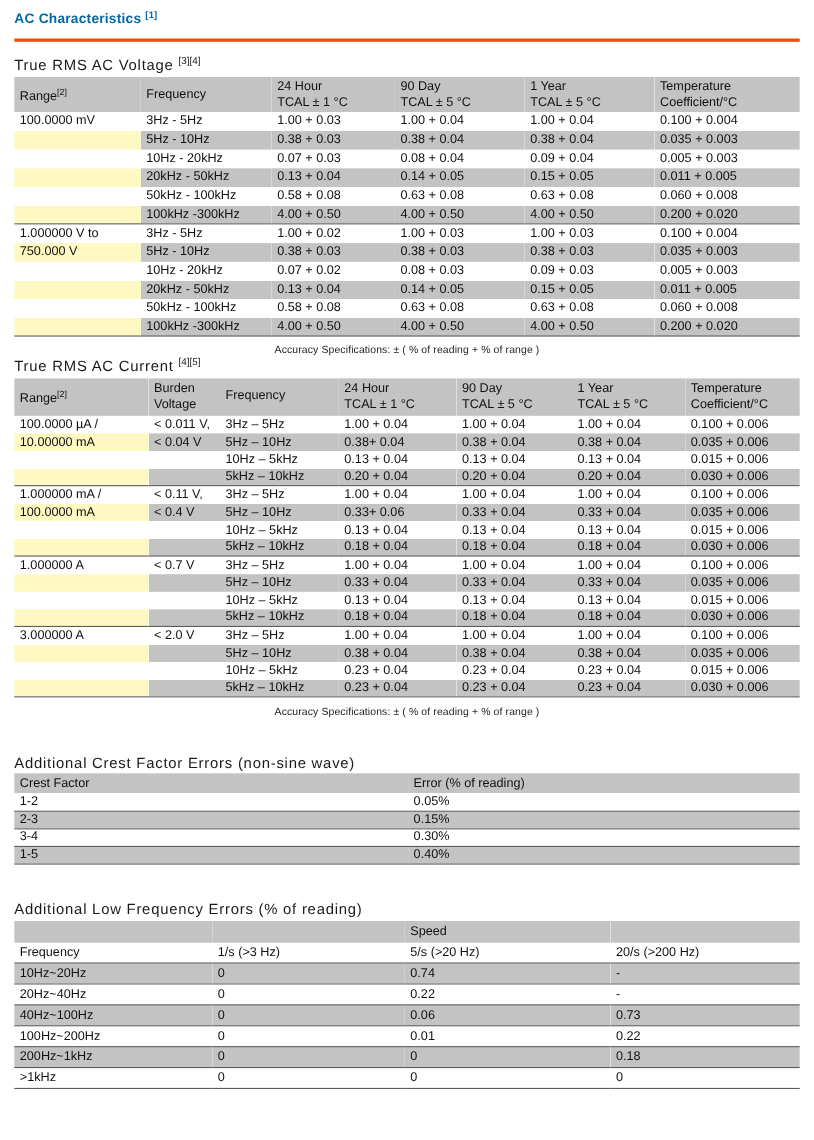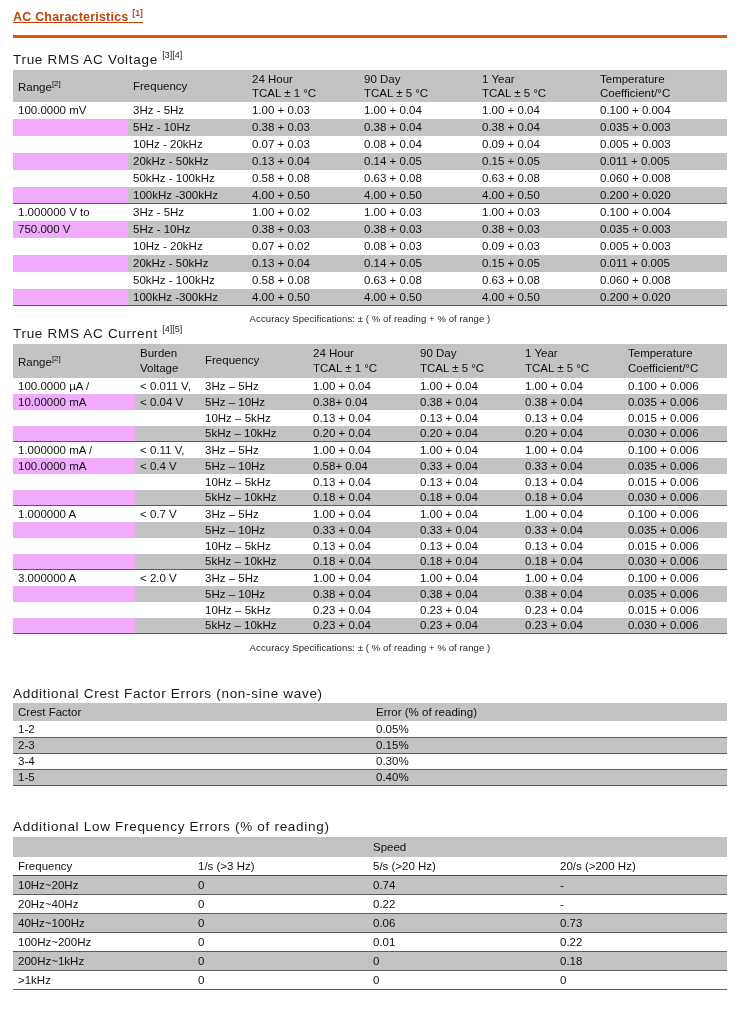--- a/index.html
+++ b/index.html
@@ -11,21 +11,21 @@
   html,body{background:#fff;}
   body{
     width:740px;height:1036px;
     padding:8px 13px 0 13px;
     font-family:"Liberation Sans","DejaVu Sans",sans-serif;
     color:#111;
     position:relative;
     overflow:hidden;
   }
   .page-title{
-    font-size:12.5px;font-weight:bold;color:#c2410c;letter-spacing:.2px;text-decoration:underline;
+    font-size:12.5px;font-weight:bold;color:#0369a1;letter-spacing:.2px;
   }
   .page-title sup{font-size:8.5px;font-weight:bold;}
   .accent-rule{
     margin-top:11px;height:3px;width:714px;background:var(--accent);
   }
   .section-heading{
     font-size:13.5px;font-weight:normal;color:#1a1a1a;letter-spacing:.7px;
   }
   .section-heading sup{font-size:9px;letter-spacing:0;}
   .mt-sec1{margin-top:12px;}
@@ -44,21 +44,21 @@
   table.t td,table.t th{
     text-align:left;font-weight:normal;vertical-align:middle;
     padding:0 0 0 5px;overflow:hidden;white-space:nowrap;
   }
   table.t tr.hdr th{background:var(--band);padding-top:2px;padding-bottom:2px;}
   table.t tr.hdr th div{line-height:14px;}
   table.t tr.hdr.plain th{background:#fff;border-bottom:1px solid #4e4e4e;}
   table.t tr.hdr th sup{font-size:8px;}
   table.t tr.pre td{background:var(--band);height:20px;}
   table.t tr.shaded td{background:var(--band);}
-  table.t.skip-first tr.shaded td:first-child{background:#f0abfc;}
+  table.t.skip-first tr.shaded td:first-child{background:#fef9c3;}
   table.t tr.sep td{border-top:1px solid var(--line);}
   table.t.bottom-line tbody tr:last-child td{border-bottom:1px solid var(--line);}
   table.t.row-lines tbody tr.datarow td{border-bottom:1px solid var(--line);}
   table.t.v tbody tr.datarow td{height:17px;}
   table.t.c tbody tr.datarow td{height:16px;}
   table.t.c tr.hdr th div{line-height:15px;}
   table.t.crest tbody tr.datarow td{height:16px;}
   table.t.crest tr.hdr th{height:17px;}
   table.t.lf tbody tr.datarow td{height:19px;}
   table.t.lf tr.hdr th{height:18px;}
@@ -293,21 +293,21 @@
             <td>3Hz – 5Hz</td>
             <td>1.00 + 0.04</td>
             <td>1.00 + 0.04</td>
             <td>1.00 + 0.04</td>
             <td>0.100 + 0.006</td>
           </tr>
           <tr class="datarow shaded">
             <td>100.0000 mA</td>
             <td>&lt; 0.4 V</td>
             <td>5Hz – 10Hz</td>
-            <td>0.58+ 0.04</td>
+            <td>0.33+ 0.06</td>
             <td>0.33 + 0.04</td>
             <td>0.33 + 0.04</td>
             <td>0.035 + 0.006</td>
           </tr>
           <tr class="datarow">
             <td></td>
             <td></td>
             <td>10Hz – 5kHz</td>
             <td>0.13 + 0.04</td>
             <td>0.13 + 0.04</td>

